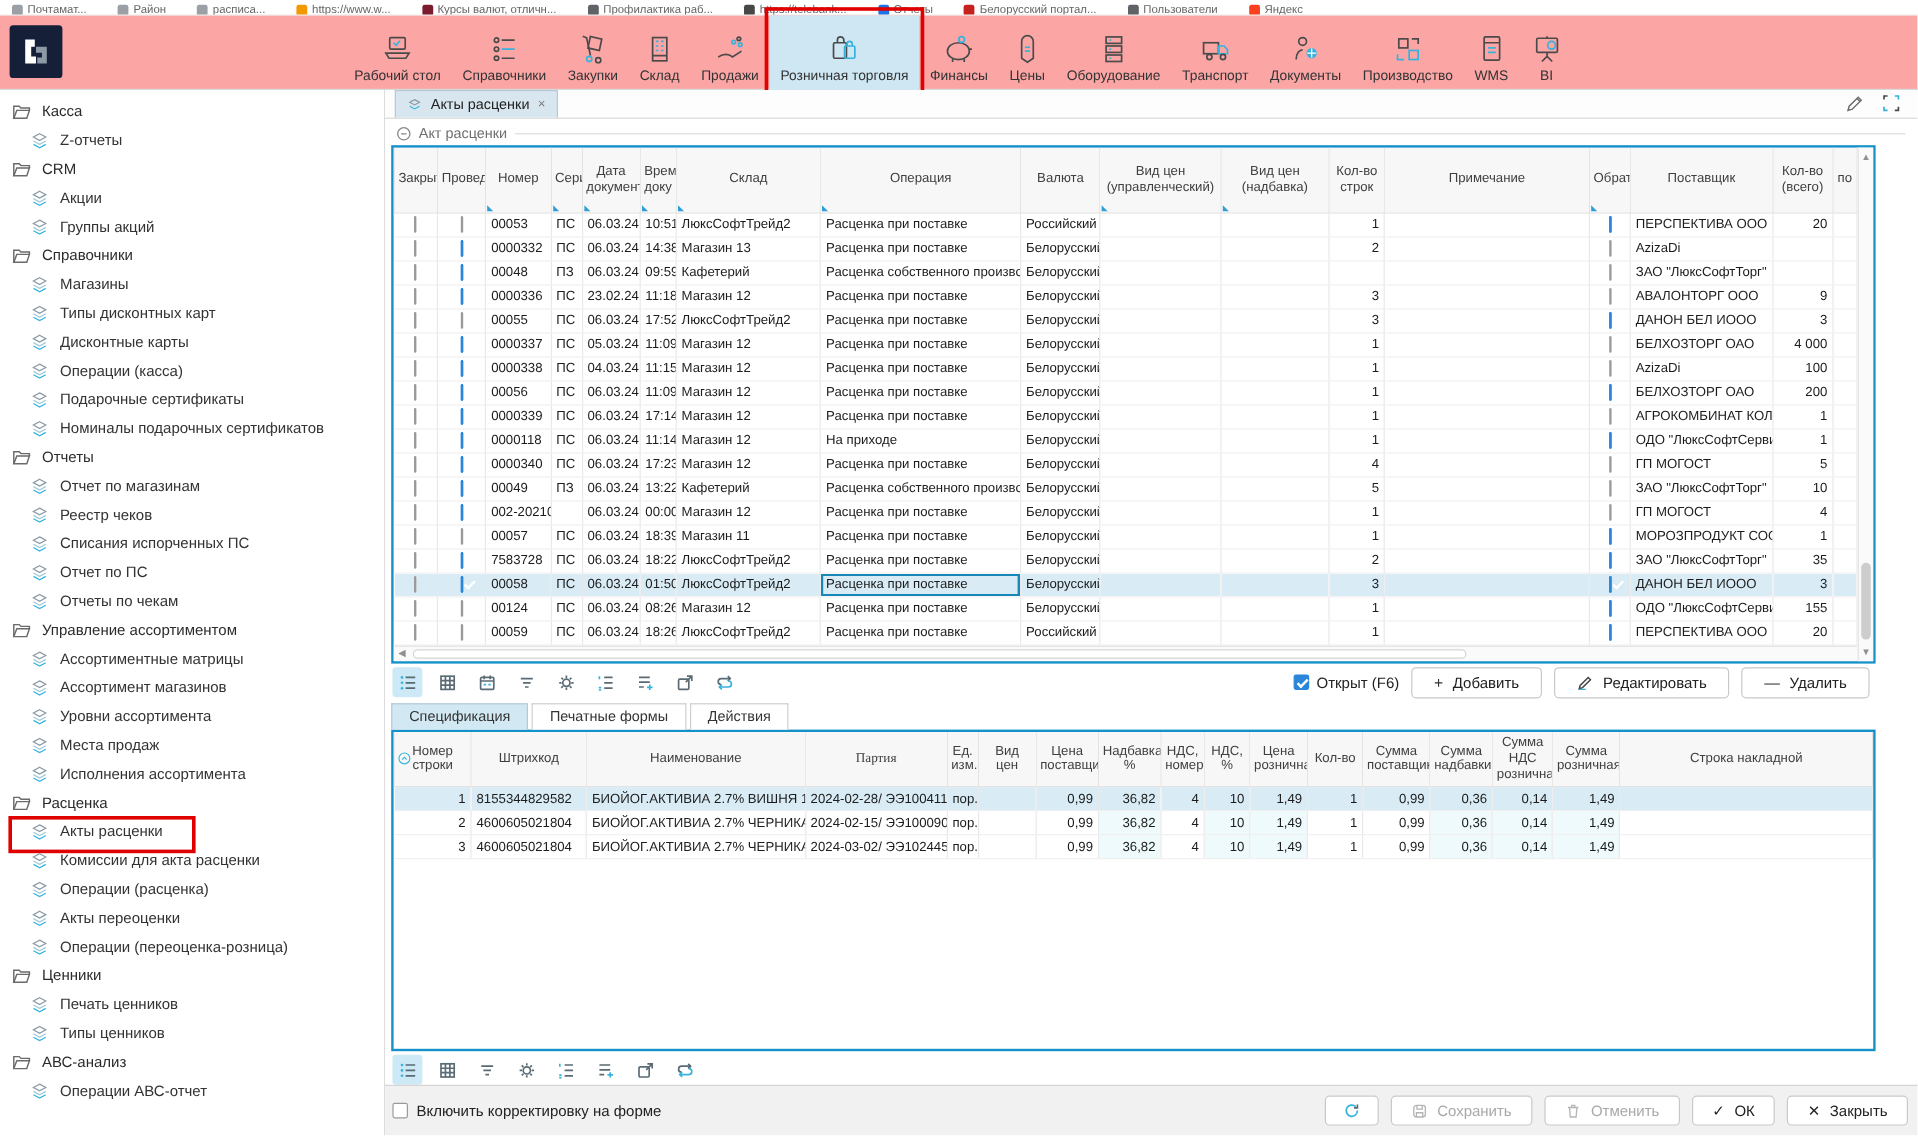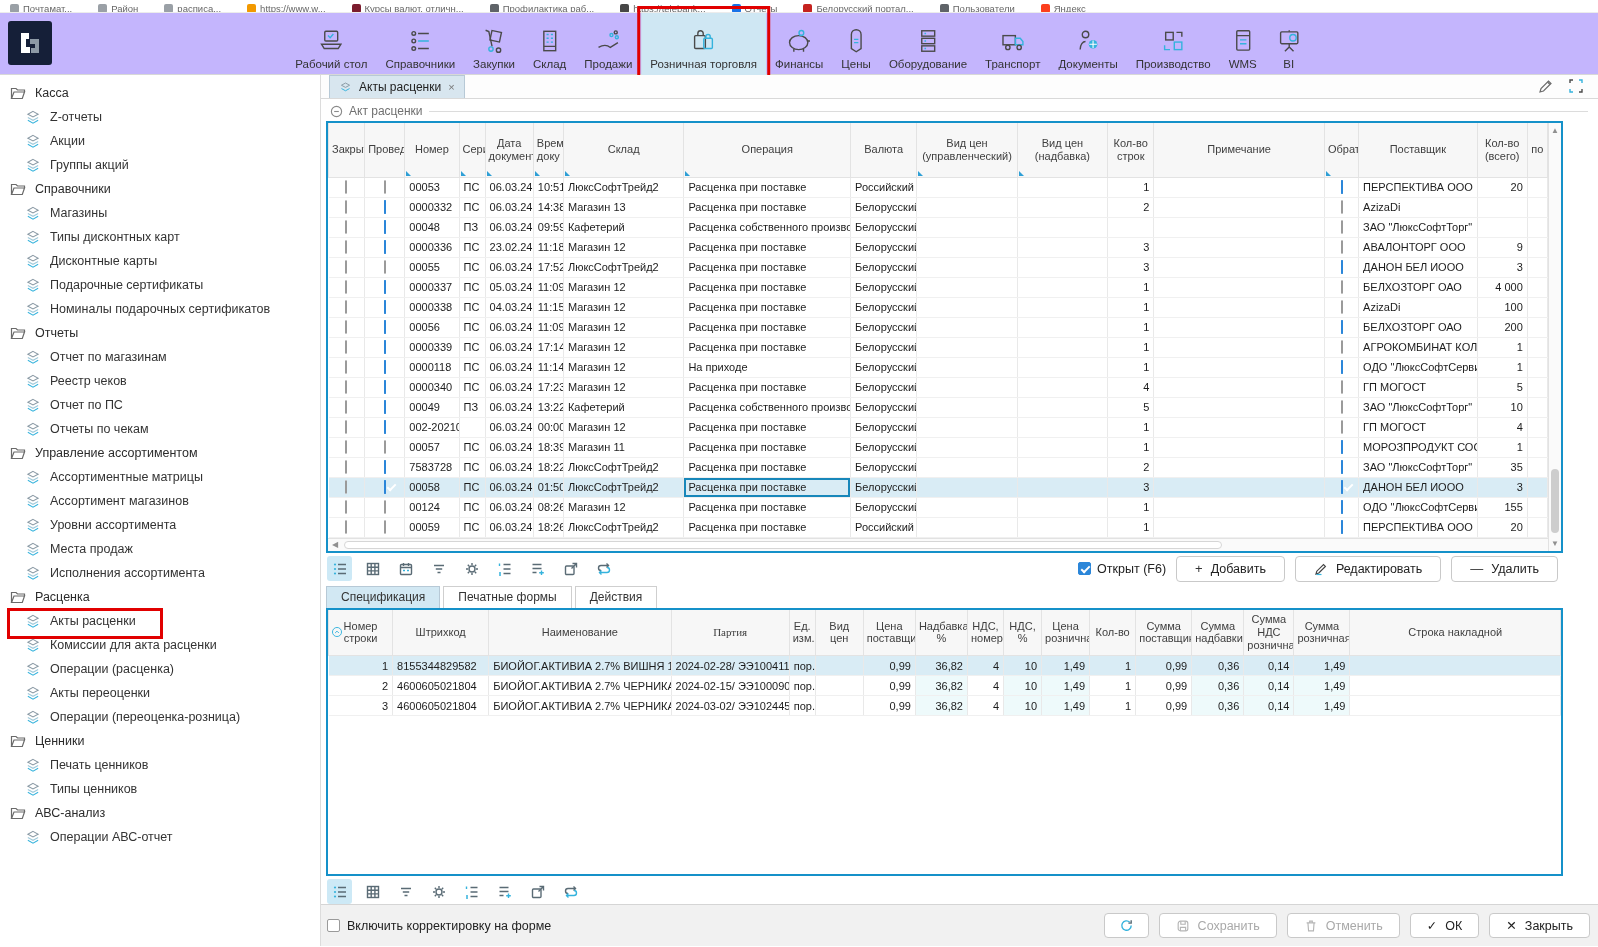--- a/index.html
+++ b/index.html
@@ -7,21 +7,21 @@
     font-family:"Liberation Sans", sans-serif; color:#222; }
 
   
   .bookmarks { height:13px; background:#fff; border-bottom:1px solid #ececec;
     display:flex; align-items:flex-end; gap:26px; padding:0 10px; overflow:hidden; }
   .bm { display:flex; align-items:center; gap:4px; font-size:9.5px; color:#666;
     white-space:nowrap; transform:translateY(2px); }
   .bm .fav { width:9px; height:9px; border-radius:2px; flex:0 0 auto; }
 
   
-  .appbar { height:62px; border-bottom:1px solid #d8d8d8; position:relative; background:#c4b5fd; }
+  .appbar { height:62px; border-bottom:1px solid #d8d8d8; position:relative; background:#fca5a5; }
   .logo { position:absolute; left:8px; top:8px; width:44px; height:44px; background:#151f38;
     border-radius:3px; display:flex; align-items:center; justify-content:center; }
   .modules { position:absolute; left:50%; top:0; transform:translateX(-50%); height:62px;
     display:flex; align-items:stretch; }
   .module { display:flex; flex-direction:column; align-items:center; justify-content:flex-end;
     padding:6px 9px 5px; gap:3px; font-size:11.5px; color:#333; white-space:nowrap; position:relative; cursor:pointer; }
   .module.selected { background:#cfe7f3; }
   .module .mico { height:30px; display:flex; align-items:flex-end; justify-content:center; }
   .module.annotated::after { content:""; position:absolute; inset:-7px -4px -3px -4px;
     border:3px solid #e10000; pointer-events:none; }
@@ -333,106 +333,125 @@
       <div class="titem leaf">
         <span>
           <svg width="16" height="15" viewBox="0 0 16 16">
             <path d="M8 1.5l5.5 3L8 7.5l-5.5-3z" fill="none" stroke="#8a9aa5" stroke-width="1.1"></path>
             <path d="M2.5 8l5.5 3 5.5-3" fill="none" stroke="#9fc9da" stroke-width="1.1"></path>
             <path d="M2.5 11l5.5 3 5.5-3" fill="none" stroke="#35b3dd" stroke-width="1.1"></path>
           </svg>
         </span>
         <span>Z-отчеты</span>
       </div>
-      <div class="titem leaf">
-        <span>
-          <svg width="16" height="15" viewBox="0 0 16 16">
-            <path d="M8 1.5l5.5 3L8 7.5l-5.5-3z" fill="none" stroke="#8a9aa5" stroke-width="1.1"></path>
-            <path d="M2.5 8l5.5 3 5.5-3" fill="none" stroke="#9fc9da" stroke-width="1.1"></path>
-            <path d="M2.5 11l5.5 3 5.5-3" fill="none" stroke="#35b3dd" stroke-width="1.1"></path>
-          </svg>
-        </span>
-        <span>Акции</span>
-      </div>
-      <div class="titem leaf">
-        <span>
-          <svg width="16" height="15" viewBox="0 0 16 16">
-            <path d="M8 1.5l5.5 3L8 7.5l-5.5-3z" fill="none" stroke="#8a9aa5" stroke-width="1.1"></path>
-            <path d="M2.5 8l5.5 3 5.5-3" fill="none" stroke="#9fc9da" stroke-width="1.1"></path>
-            <path d="M2.5 11l5.5 3 5.5-3" fill="none" stroke="#35b3dd" stroke-width="1.1"></path>
-          </svg>
-        </span>
-        <span>Группы акций</span>
-      </div>
       <div class="titem folder">
         <span>
           <svg width="16" height="14" viewBox="0 0 16 14">
             <path d="M1.5 12.5v-10h4.5L7.5 4h7v2" fill="none" stroke="#6a6a6a" stroke-width="1.2"></path>
             <path d="M1.5 12.5h10.8l2.2-6.5H4z" fill="none" stroke="#6a6a6a" stroke-width="1.2"></path>
           </svg>
         </span>
-        <span>Справочники</span>
-      </div>
-      <div class="titem leaf">
-        <span>
-          <svg width="16" height="15" viewBox="0 0 16 16">
-            <path d="M8 1.5l5.5 3L8 7.5l-5.5-3z" fill="none" stroke="#8a9aa5" stroke-width="1.1"></path>
-            <path d="M2.5 8l5.5 3 5.5-3" fill="none" stroke="#9fc9da" stroke-width="1.1"></path>
-            <path d="M2.5 11l5.5 3 5.5-3" fill="none" stroke="#35b3dd" stroke-width="1.1"></path>
-          </svg>
-        </span>
-        <span>Магазины</span>
-      </div>
-      <div class="titem leaf">
-        <span>
-          <svg width="16" height="15" viewBox="0 0 16 16">
-            <path d="M8 1.5l5.5 3L8 7.5l-5.5-3z" fill="none" stroke="#8a9aa5" stroke-width="1.1"></path>
-            <path d="M2.5 8l5.5 3 5.5-3" fill="none" stroke="#9fc9da" stroke-width="1.1"></path>
-            <path d="M2.5 11l5.5 3 5.5-3" fill="none" stroke="#35b3dd" stroke-width="1.1"></path>
-          </svg>
-        </span>
-        <span>Типы дисконтных карт</span>
-      </div>
-      <div class="titem leaf">
-        <span>
-          <svg width="16" height="15" viewBox="0 0 16 16">
-            <path d="M8 1.5l5.5 3L8 7.5l-5.5-3z" fill="none" stroke="#8a9aa5" stroke-width="1.1"></path>
-            <path d="M2.5 8l5.5 3 5.5-3" fill="none" stroke="#9fc9da" stroke-width="1.1"></path>
-            <path d="M2.5 11l5.5 3 5.5-3" fill="none" stroke="#35b3dd" stroke-width="1.1"></path>
-          </svg>
-        </span>
-        <span>Дисконтные карты</span>
-      </div>
-      <div class="titem leaf">
-        <span>
-          <svg width="16" height="15" viewBox="0 0 16 16">
-            <path d="M8 1.5l5.5 3L8 7.5l-5.5-3z" fill="none" stroke="#8a9aa5" stroke-width="1.1"></path>
-            <path d="M2.5 8l5.5 3 5.5-3" fill="none" stroke="#9fc9da" stroke-width="1.1"></path>
-            <path d="M2.5 11l5.5 3 5.5-3" fill="none" stroke="#35b3dd" stroke-width="1.1"></path>
-          </svg>
-        </span>
-        <span>Подарочные сертификаты</span>
-      </div>
-      <div class="titem leaf">
-        <span>
-          <svg width="16" height="15" viewBox="0 0 16 16">
-            <path d="M8 1.5l5.5 3L8 7.5l-5.5-3z" fill="none" stroke="#8a9aa5" stroke-width="1.1"></path>
-            <path d="M2.5 8l5.5 3 5.5-3" fill="none" stroke="#9fc9da" stroke-width="1.1"></path>
-            <path d="M2.5 11l5.5 3 5.5-3" fill="none" stroke="#35b3dd" stroke-width="1.1"></path>
-          </svg>
-        </span>
-        <span>Номиналы подарочных сертификатов</span>
+        <span>CRM</span>
+      </div>
+      <div class="titem leaf">
+        <span>
+          <svg width="16" height="15" viewBox="0 0 16 16">
+            <path d="M8 1.5l5.5 3L8 7.5l-5.5-3z" fill="none" stroke="#8a9aa5" stroke-width="1.1"></path>
+            <path d="M2.5 8l5.5 3 5.5-3" fill="none" stroke="#9fc9da" stroke-width="1.1"></path>
+            <path d="M2.5 11l5.5 3 5.5-3" fill="none" stroke="#35b3dd" stroke-width="1.1"></path>
+          </svg>
+        </span>
+        <span>Акции</span>
+      </div>
+      <div class="titem leaf">
+        <span>
+          <svg width="16" height="15" viewBox="0 0 16 16">
+            <path d="M8 1.5l5.5 3L8 7.5l-5.5-3z" fill="none" stroke="#8a9aa5" stroke-width="1.1"></path>
+            <path d="M2.5 8l5.5 3 5.5-3" fill="none" stroke="#9fc9da" stroke-width="1.1"></path>
+            <path d="M2.5 11l5.5 3 5.5-3" fill="none" stroke="#35b3dd" stroke-width="1.1"></path>
+          </svg>
+        </span>
+        <span>Группы акций</span>
       </div>
       <div class="titem folder">
         <span>
           <svg width="16" height="14" viewBox="0 0 16 14">
             <path d="M1.5 12.5v-10h4.5L7.5 4h7v2" fill="none" stroke="#6a6a6a" stroke-width="1.2"></path>
             <path d="M1.5 12.5h10.8l2.2-6.5H4z" fill="none" stroke="#6a6a6a" stroke-width="1.2"></path>
           </svg>
         </span>
+        <span>Справочники</span>
+      </div>
+      <div class="titem leaf">
+        <span>
+          <svg width="16" height="15" viewBox="0 0 16 16">
+            <path d="M8 1.5l5.5 3L8 7.5l-5.5-3z" fill="none" stroke="#8a9aa5" stroke-width="1.1"></path>
+            <path d="M2.5 8l5.5 3 5.5-3" fill="none" stroke="#9fc9da" stroke-width="1.1"></path>
+            <path d="M2.5 11l5.5 3 5.5-3" fill="none" stroke="#35b3dd" stroke-width="1.1"></path>
+          </svg>
+        </span>
+        <span>Магазины</span>
+      </div>
+      <div class="titem leaf">
+        <span>
+          <svg width="16" height="15" viewBox="0 0 16 16">
+            <path d="M8 1.5l5.5 3L8 7.5l-5.5-3z" fill="none" stroke="#8a9aa5" stroke-width="1.1"></path>
+            <path d="M2.5 8l5.5 3 5.5-3" fill="none" stroke="#9fc9da" stroke-width="1.1"></path>
+            <path d="M2.5 11l5.5 3 5.5-3" fill="none" stroke="#35b3dd" stroke-width="1.1"></path>
+          </svg>
+        </span>
+        <span>Типы дисконтных карт</span>
+      </div>
+      <div class="titem leaf">
+        <span>
+          <svg width="16" height="15" viewBox="0 0 16 16">
+            <path d="M8 1.5l5.5 3L8 7.5l-5.5-3z" fill="none" stroke="#8a9aa5" stroke-width="1.1"></path>
+            <path d="M2.5 8l5.5 3 5.5-3" fill="none" stroke="#9fc9da" stroke-width="1.1"></path>
+            <path d="M2.5 11l5.5 3 5.5-3" fill="none" stroke="#35b3dd" stroke-width="1.1"></path>
+          </svg>
+        </span>
+        <span>Дисконтные карты</span>
+      </div>
+      <div class="titem leaf">
+        <span>
+          <svg width="16" height="15" viewBox="0 0 16 16">
+            <path d="M8 1.5l5.5 3L8 7.5l-5.5-3z" fill="none" stroke="#8a9aa5" stroke-width="1.1"></path>
+            <path d="M2.5 8l5.5 3 5.5-3" fill="none" stroke="#9fc9da" stroke-width="1.1"></path>
+            <path d="M2.5 11l5.5 3 5.5-3" fill="none" stroke="#35b3dd" stroke-width="1.1"></path>
+          </svg>
+        </span>
+        <span>Операции (касса)</span>
+      </div>
+      <div class="titem leaf">
+        <span>
+          <svg width="16" height="15" viewBox="0 0 16 16">
+            <path d="M8 1.5l5.5 3L8 7.5l-5.5-3z" fill="none" stroke="#8a9aa5" stroke-width="1.1"></path>
+            <path d="M2.5 8l5.5 3 5.5-3" fill="none" stroke="#9fc9da" stroke-width="1.1"></path>
+            <path d="M2.5 11l5.5 3 5.5-3" fill="none" stroke="#35b3dd" stroke-width="1.1"></path>
+          </svg>
+        </span>
+        <span>Подарочные сертификаты</span>
+      </div>
+      <div class="titem leaf">
+        <span>
+          <svg width="16" height="15" viewBox="0 0 16 16">
+            <path d="M8 1.5l5.5 3L8 7.5l-5.5-3z" fill="none" stroke="#8a9aa5" stroke-width="1.1"></path>
+            <path d="M2.5 8l5.5 3 5.5-3" fill="none" stroke="#9fc9da" stroke-width="1.1"></path>
+            <path d="M2.5 11l5.5 3 5.5-3" fill="none" stroke="#35b3dd" stroke-width="1.1"></path>
+          </svg>
+        </span>
+        <span>Номиналы подарочных сертификатов</span>
+      </div>
+      <div class="titem folder">
+        <span>
+          <svg width="16" height="14" viewBox="0 0 16 14">
+            <path d="M1.5 12.5v-10h4.5L7.5 4h7v2" fill="none" stroke="#6a6a6a" stroke-width="1.2"></path>
+            <path d="M1.5 12.5h10.8l2.2-6.5H4z" fill="none" stroke="#6a6a6a" stroke-width="1.2"></path>
+          </svg>
+        </span>
         <span>Отчеты</span>
       </div>
       <div class="titem leaf">
         <span>
           <svg width="16" height="15" viewBox="0 0 16 16">
             <path d="M8 1.5l5.5 3L8 7.5l-5.5-3z" fill="none" stroke="#8a9aa5" stroke-width="1.1"></path>
             <path d="M2.5 8l5.5 3 5.5-3" fill="none" stroke="#9fc9da" stroke-width="1.1"></path>
             <path d="M2.5 11l5.5 3 5.5-3" fill="none" stroke="#35b3dd" stroke-width="1.1"></path>
           </svg>
         </span>
@@ -440,20 +459,30 @@
       </div>
       <div class="titem leaf">
         <span>
           <svg width="16" height="15" viewBox="0 0 16 16">
             <path d="M8 1.5l5.5 3L8 7.5l-5.5-3z" fill="none" stroke="#8a9aa5" stroke-width="1.1"></path>
             <path d="M2.5 8l5.5 3 5.5-3" fill="none" stroke="#9fc9da" stroke-width="1.1"></path>
             <path d="M2.5 11l5.5 3 5.5-3" fill="none" stroke="#35b3dd" stroke-width="1.1"></path>
           </svg>
         </span>
         <span>Реестр чеков</span>
+      </div>
+      <div class="titem leaf">
+        <span>
+          <svg width="16" height="15" viewBox="0 0 16 16">
+            <path d="M8 1.5l5.5 3L8 7.5l-5.5-3z" fill="none" stroke="#8a9aa5" stroke-width="1.1"></path>
+            <path d="M2.5 8l5.5 3 5.5-3" fill="none" stroke="#9fc9da" stroke-width="1.1"></path>
+            <path d="M2.5 11l5.5 3 5.5-3" fill="none" stroke="#35b3dd" stroke-width="1.1"></path>
+          </svg>
+        </span>
+        <span>Списания испорченных ПС</span>
       </div>
       <div class="titem leaf">
         <span>
           <svg width="16" height="15" viewBox="0 0 16 16">
             <path d="M8 1.5l5.5 3L8 7.5l-5.5-3z" fill="none" stroke="#8a9aa5" stroke-width="1.1"></path>
             <path d="M2.5 8l5.5 3 5.5-3" fill="none" stroke="#9fc9da" stroke-width="1.1"></path>
             <path d="M2.5 11l5.5 3 5.5-3" fill="none" stroke="#35b3dd" stroke-width="1.1"></path>
           </svg>
         </span>
         <span>Отчет по ПС</span>

